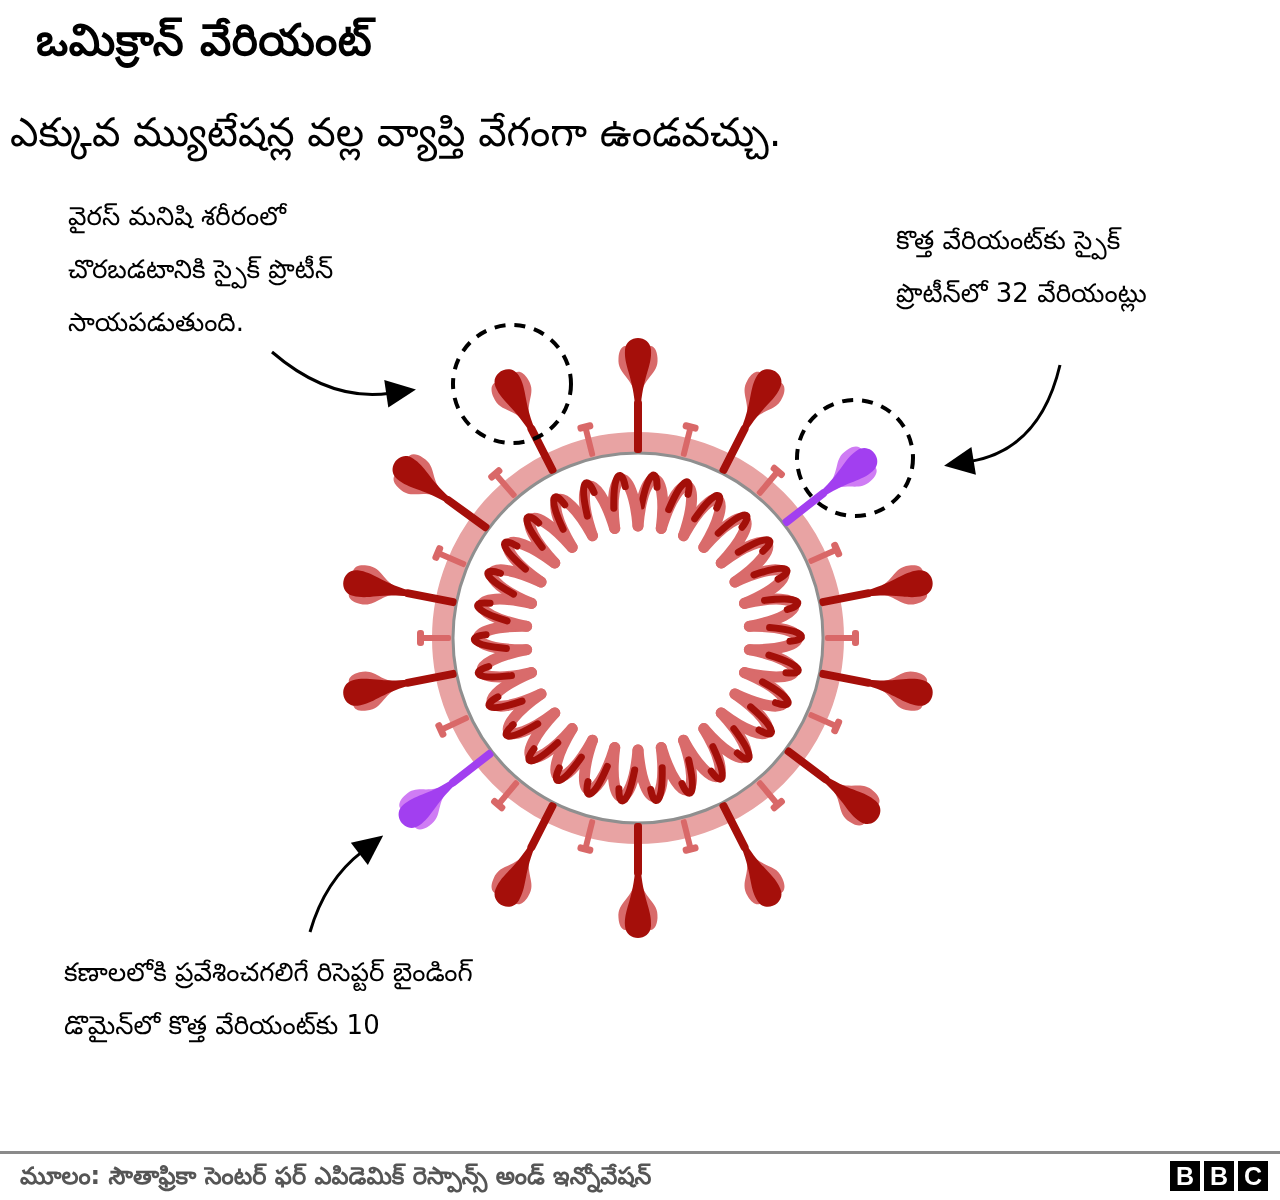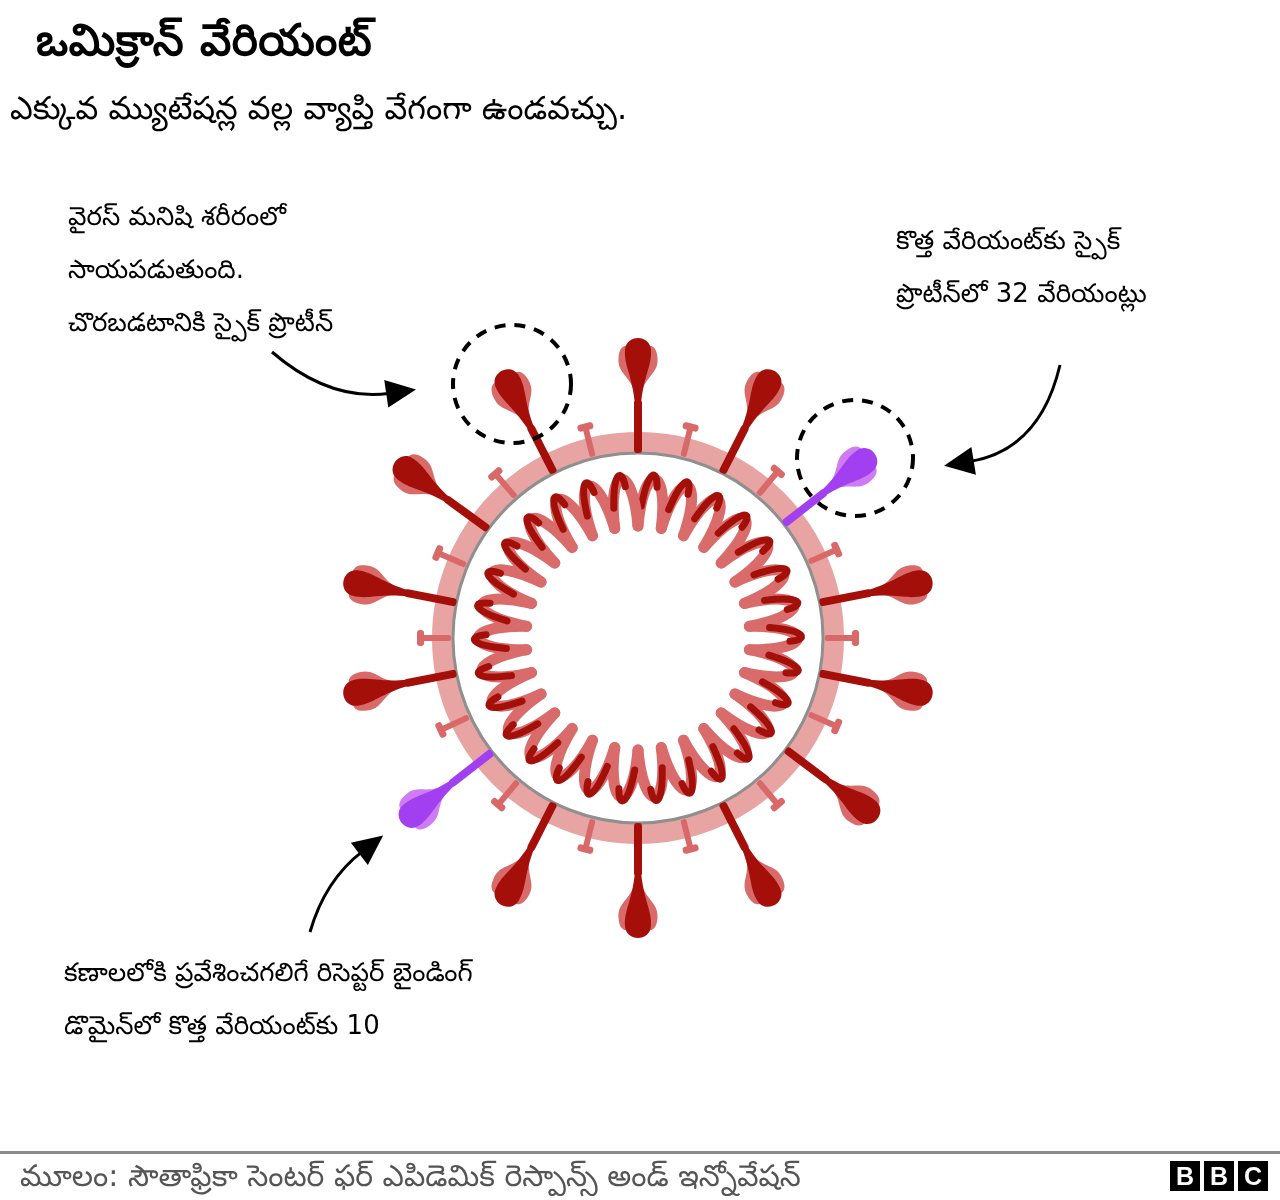--- a/index.html
+++ b/index.html
@@ -1,27 +1,27 @@
 <!DOCTYPE html>
 <html><head>
 <meta charset="utf-8">
 <style>
   html, body { margin: 0; padding: 0; background: #ffffff; }
   body { width: 1280px; height: 1200px; position: relative; overflow: hidden;
          font-family: "DejaVu Sans", "Liberation Sans", sans-serif; color: #000; }
   .title { position: absolute; left: 20px; top: 8px; font-size: 44px; font-weight: bold; line-height: 64px; letter-spacing: 0.5px; margin-left: 16px; }
-  .subtitle { position: absolute; left: 10px; top: 80px; font-size: 32px; line-height: 56px; }
+  .subtitle { position: absolute; left: 10px; top: 104px; font-size: 40px; line-height: 56px; }
   .note { position: absolute; font-size: 26px; line-height: 53px; }
   .note-left { left: 68px; top: 190px; width: 420px; }
   .note-right { left: 896px; top: 214px; width: 380px; }
   .note-bottom { left: 64px; top: 946px; width: 620px; }
   .note .line { display: block; white-space: nowrap; }
   #virus-svg { position: absolute; left: 0; top: 0; }
   .footer-rule { position: absolute; left: 0; top: 1151px; width: 1280px; height: 3px; background: #8a8a8a; }
-  .source { position: absolute; left: 20px; top: 1156px; font-size: 30px; line-height: 40px; color: #555555; white-space: nowrap; }
+  .source { position: absolute; left: 20px; top: 1156px; font-size: 24px; line-height: 40px; color: #555555; white-space: nowrap; font-weight: bold; }
   .bbc-logo { position: absolute; left: 1170px; top: 1161px; display: flex; gap: 4px; }
   .bbc-block { width: 30px; height: 30px; background: #000; color: #fff; font-family: "Liberation Sans", sans-serif;
                font-weight: bold; font-size: 25px; line-height: 30px; text-align: center; }
 </style>
 </head>
 <body>
 
 <div class="title">ఒమిక్రాన్ వేరియంట్</div>
 <div class="subtitle">ఎక్కువ మ్యుటేషన్ల వల్ల వ్యాప్తి వేగంగా ఉండవచ్చు.</div>
 
@@ -397,22 +397,22 @@
       </g>
       <g>
         <path d="M 310 932 Q 325 880 362.51510809361196 851.3520992739691" fill="none" stroke="#000000" stroke-width="3"></path>
         <polygon points="383.1790712557069,835.572345586551 367.83282728497625,864.9065030823922 350.83924639083375,842.6530042924437" fill="#000000"></polygon>
       </g>
     </g>
 </svg>
 
 <div class="note note-left">
   <span class="line">వైరస్ మనిషి శరీరంలో</span>
+  <span class="line">చొరబడటానికి స్పైక్ ప్రొటీన్</span>
   <span class="line">సాయపడుతుంది.</span>
-  <span class="line">చొరబడటానికి స్పైక్ ప్రొటీన్</span>
 </div>
 
 <div class="note note-right">
   <span class="line">కొత్త వేరియంట్‌కు స్పైక్</span>
   <span class="line">ప్రొటీన్‌లో 32 వేరియంట్లు</span>
 </div>
 
 <div class="note note-bottom">
   <span class="line">కణాలలోకి ప్రవేశించగలిగే రిసెప్టర్ బైండింగ్</span>
   <span class="line">డొమైన్‌లో కొత్త వేరియంట్‌కు 10</span>

